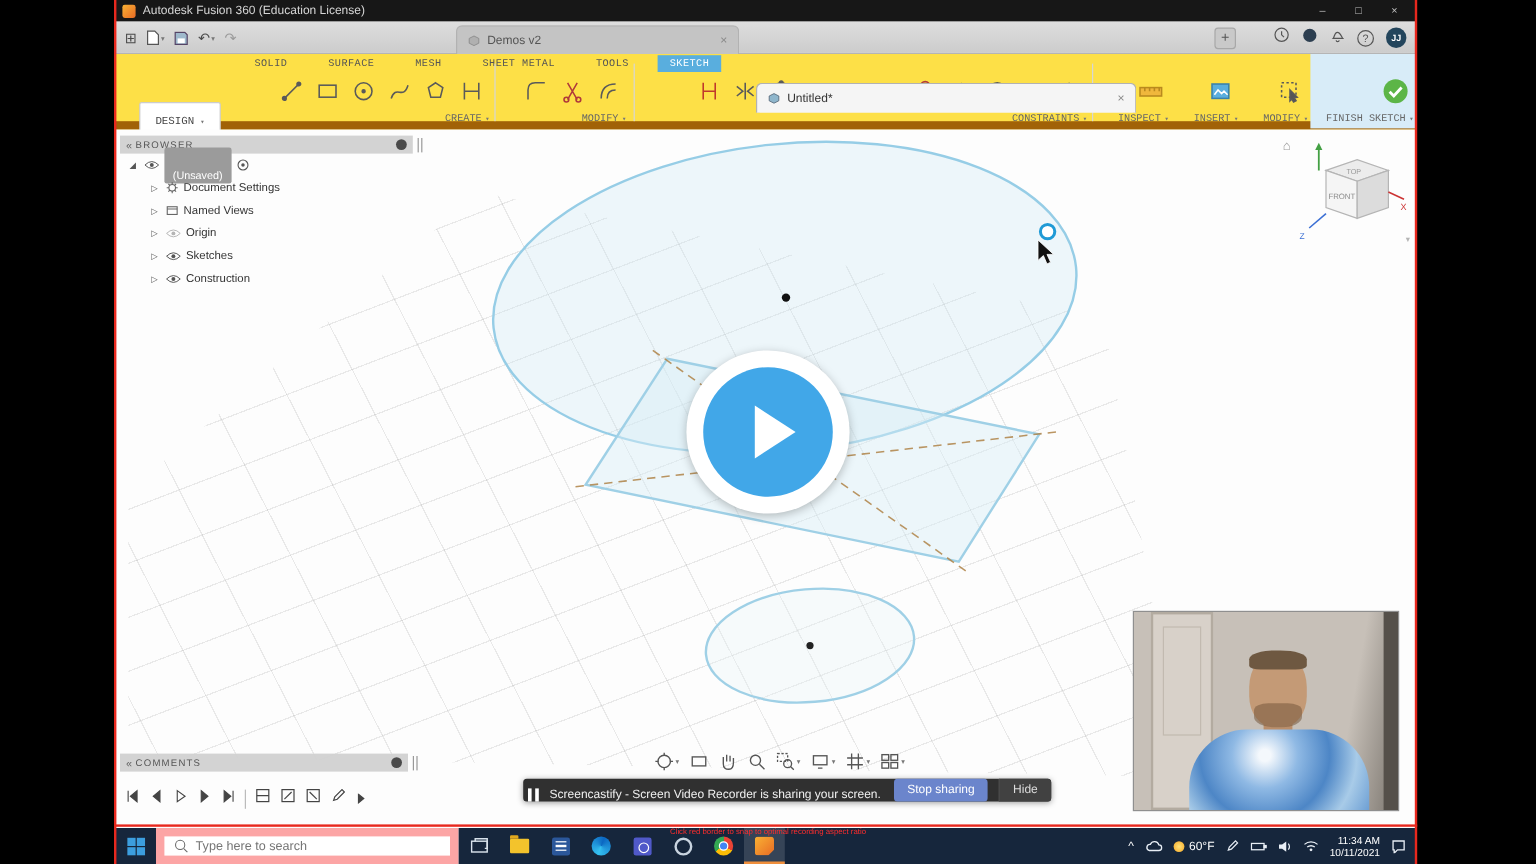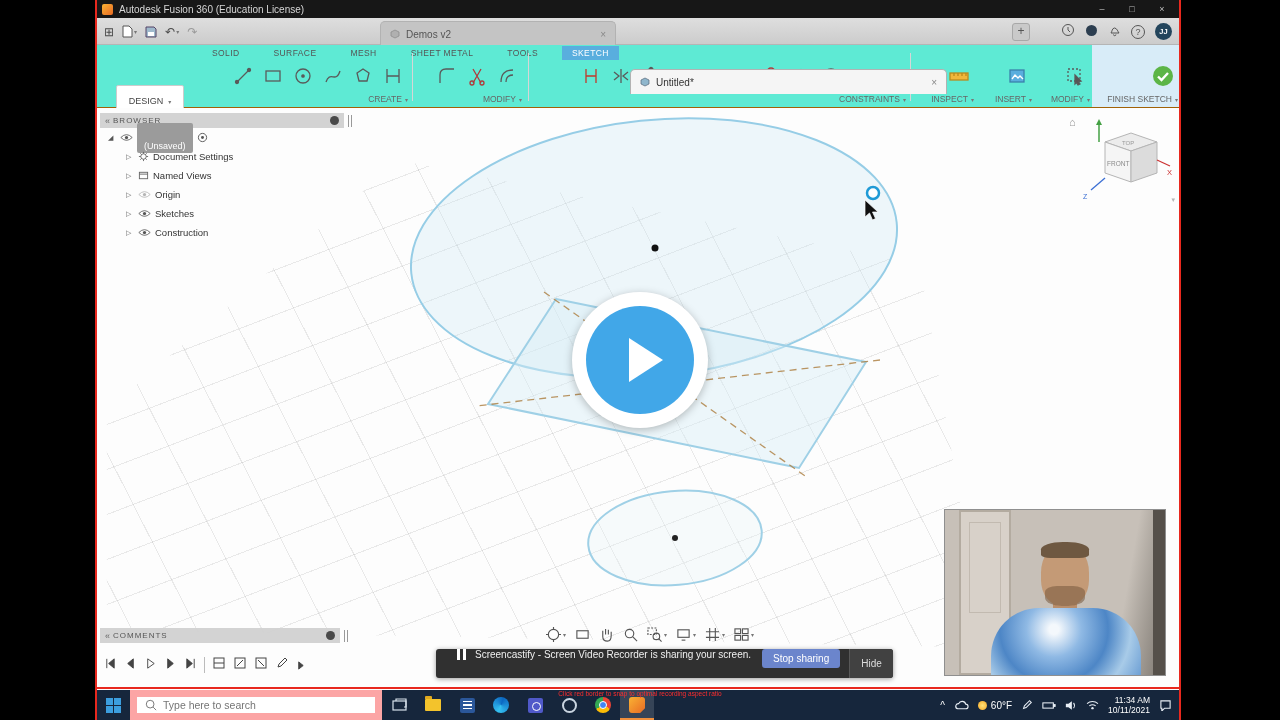--- a/index.html
+++ b/index.html
@@ -24,21 +24,21 @@
   .doc-tab.active { left:534px; width:317px; background:#f5f5f5; color:#333; z-index:2;margin-top:48px; }
   .tab-close { margin-left:auto; color:#888; font-size:10px; }
   .new-tab { position:absolute; left:916px; top:5px; width:18px; height:18px; background:#c9c9c9; border:1px solid #a8a8a8;
              border-radius:3px; text-align:center; line-height:15px; font-size:12px; color:#555; }
   .tr-icons { position:absolute; right:8px; top:0; height:27px; display:flex; align-items:center; gap:10px; color:#4a4a4a; }
   .avatar { width:17px; height:17px; border-radius:50%; background:#23455c; color:#fff; font-size:7.5px; font-weight:bold;
             display:flex; align-items:center; justify-content:center; }
   .help-circ { width:14px; height:14px; border-radius:50%; border:1px solid #555; font-size:9px; display:flex; align-items:center; justify-content:center; color:#555; }
 
   
-  .ribbon { height:63px; background:#5eead4; position:relative; border-bottom:1px solid #a16207; }
+  .ribbon { height:63px; background:#fde047; position:relative; border-bottom:7px solid #a16207;font-family:Liberation Mono, monospace; }
   .rb-tabs { position:absolute; left:106px; top:0; height:16px; display:flex; gap:14px; align-items:center; }
   .rb-tab { padding:2px 10px; font-size:8.5px; color:#555; letter-spacing:.4px; }
   .rb-tab.active { background:#59aede; color:#fff; }
   .design-btn { position:absolute; left:20px; top:17px; width:68px; height:32px; background:#fff; border:1px solid #ccc;
                 border-radius:2px; font-size:9px; color:#444; display:flex; align-items:center; justify-content:center; gap:5px;margin-top:23px; }
   .rb-group { position:absolute; top:16px; display:flex; flex-direction:column; align-items:flex-end; }
   .rb-icons { display:flex; align-items:center; height:30px; }
   .ri { width:30px; height:28px; display:flex; align-items:center; justify-content:center; }
   .ri svg { stroke:#5a5a5a; fill:none; stroke-width:1.3; }
   .rb-label { font-size:8.5px; color:#666; margin-top:3px; display:flex; gap:3px; align-items:center; }
@@ -82,22 +82,22 @@
   .navbar { position:absolute; left:450px; top:519px; display:flex; align-items:center; gap:9px; }
   .nb { display:flex; align-items:center; gap:2px; }
   .nb svg { stroke:#555; fill:none; stroke-width:1.2; }
 
   
   .timeline { position:absolute; left:8px; top:548px; display:flex; align-items:center; gap:7px; }
   .tl svg { stroke:#444; fill:#444; stroke-width:1; }
   .tl-sep { width:1px; height:16px; background:#bbb; }
 
   
-  .rec-bar { position:absolute; left:340px; top:541px; height:29px; background:#303030; border-radius:3px;
-             display:flex; align-items:flex-start; padding-left:21px; box-shadow:0 1px 5px rgba(0,0,0,.4); }
+  .rec-bar { position:absolute; left:340px; top:541px; height:19px; background:#303030; border-radius:3px;
+             display:flex; align-items:flex-end; padding-left:4px; box-shadow:0 1px 5px rgba(0,0,0,.4); }
   .pause-icon { width:9px; height:11px; border-left:3px solid #fff; border-right:3px solid #fff; margin-right:9px; }
   .rec-msg { color:#f0f0f0; font-size:10px; margin-right:11px; white-space:nowrap; }
   .stop-btn { background:#6b85cc; color:#fff; font-size:10px; padding:4px 11px; border-radius:3px; margin-right:9px; white-space:nowrap; }
   .hide-btn { background:#414141; color:#ddd; font-size:10px; padding:0 11px; align-self:stretch; display:flex; align-items:center;
               border-left:1px solid #585858; border-radius:0 3px 3px 0; }
 
   
   .webcam { position:absolute; left:849px; top:402px; width:220px; height:165px; background:#c7c0b8; overflow:hidden; box-shadow:0 0 0 1px #8f8f8f; }
   .wc-door { position:absolute; left:14px; top:0; width:52px; height:165px; background:#d8d1c9; border:2px solid #b3aba0; }
   .wc-door::after { content:""; position:absolute; left:8px; top:10px; right:8px; bottom:60px; border:1px solid #c2bab0; }

